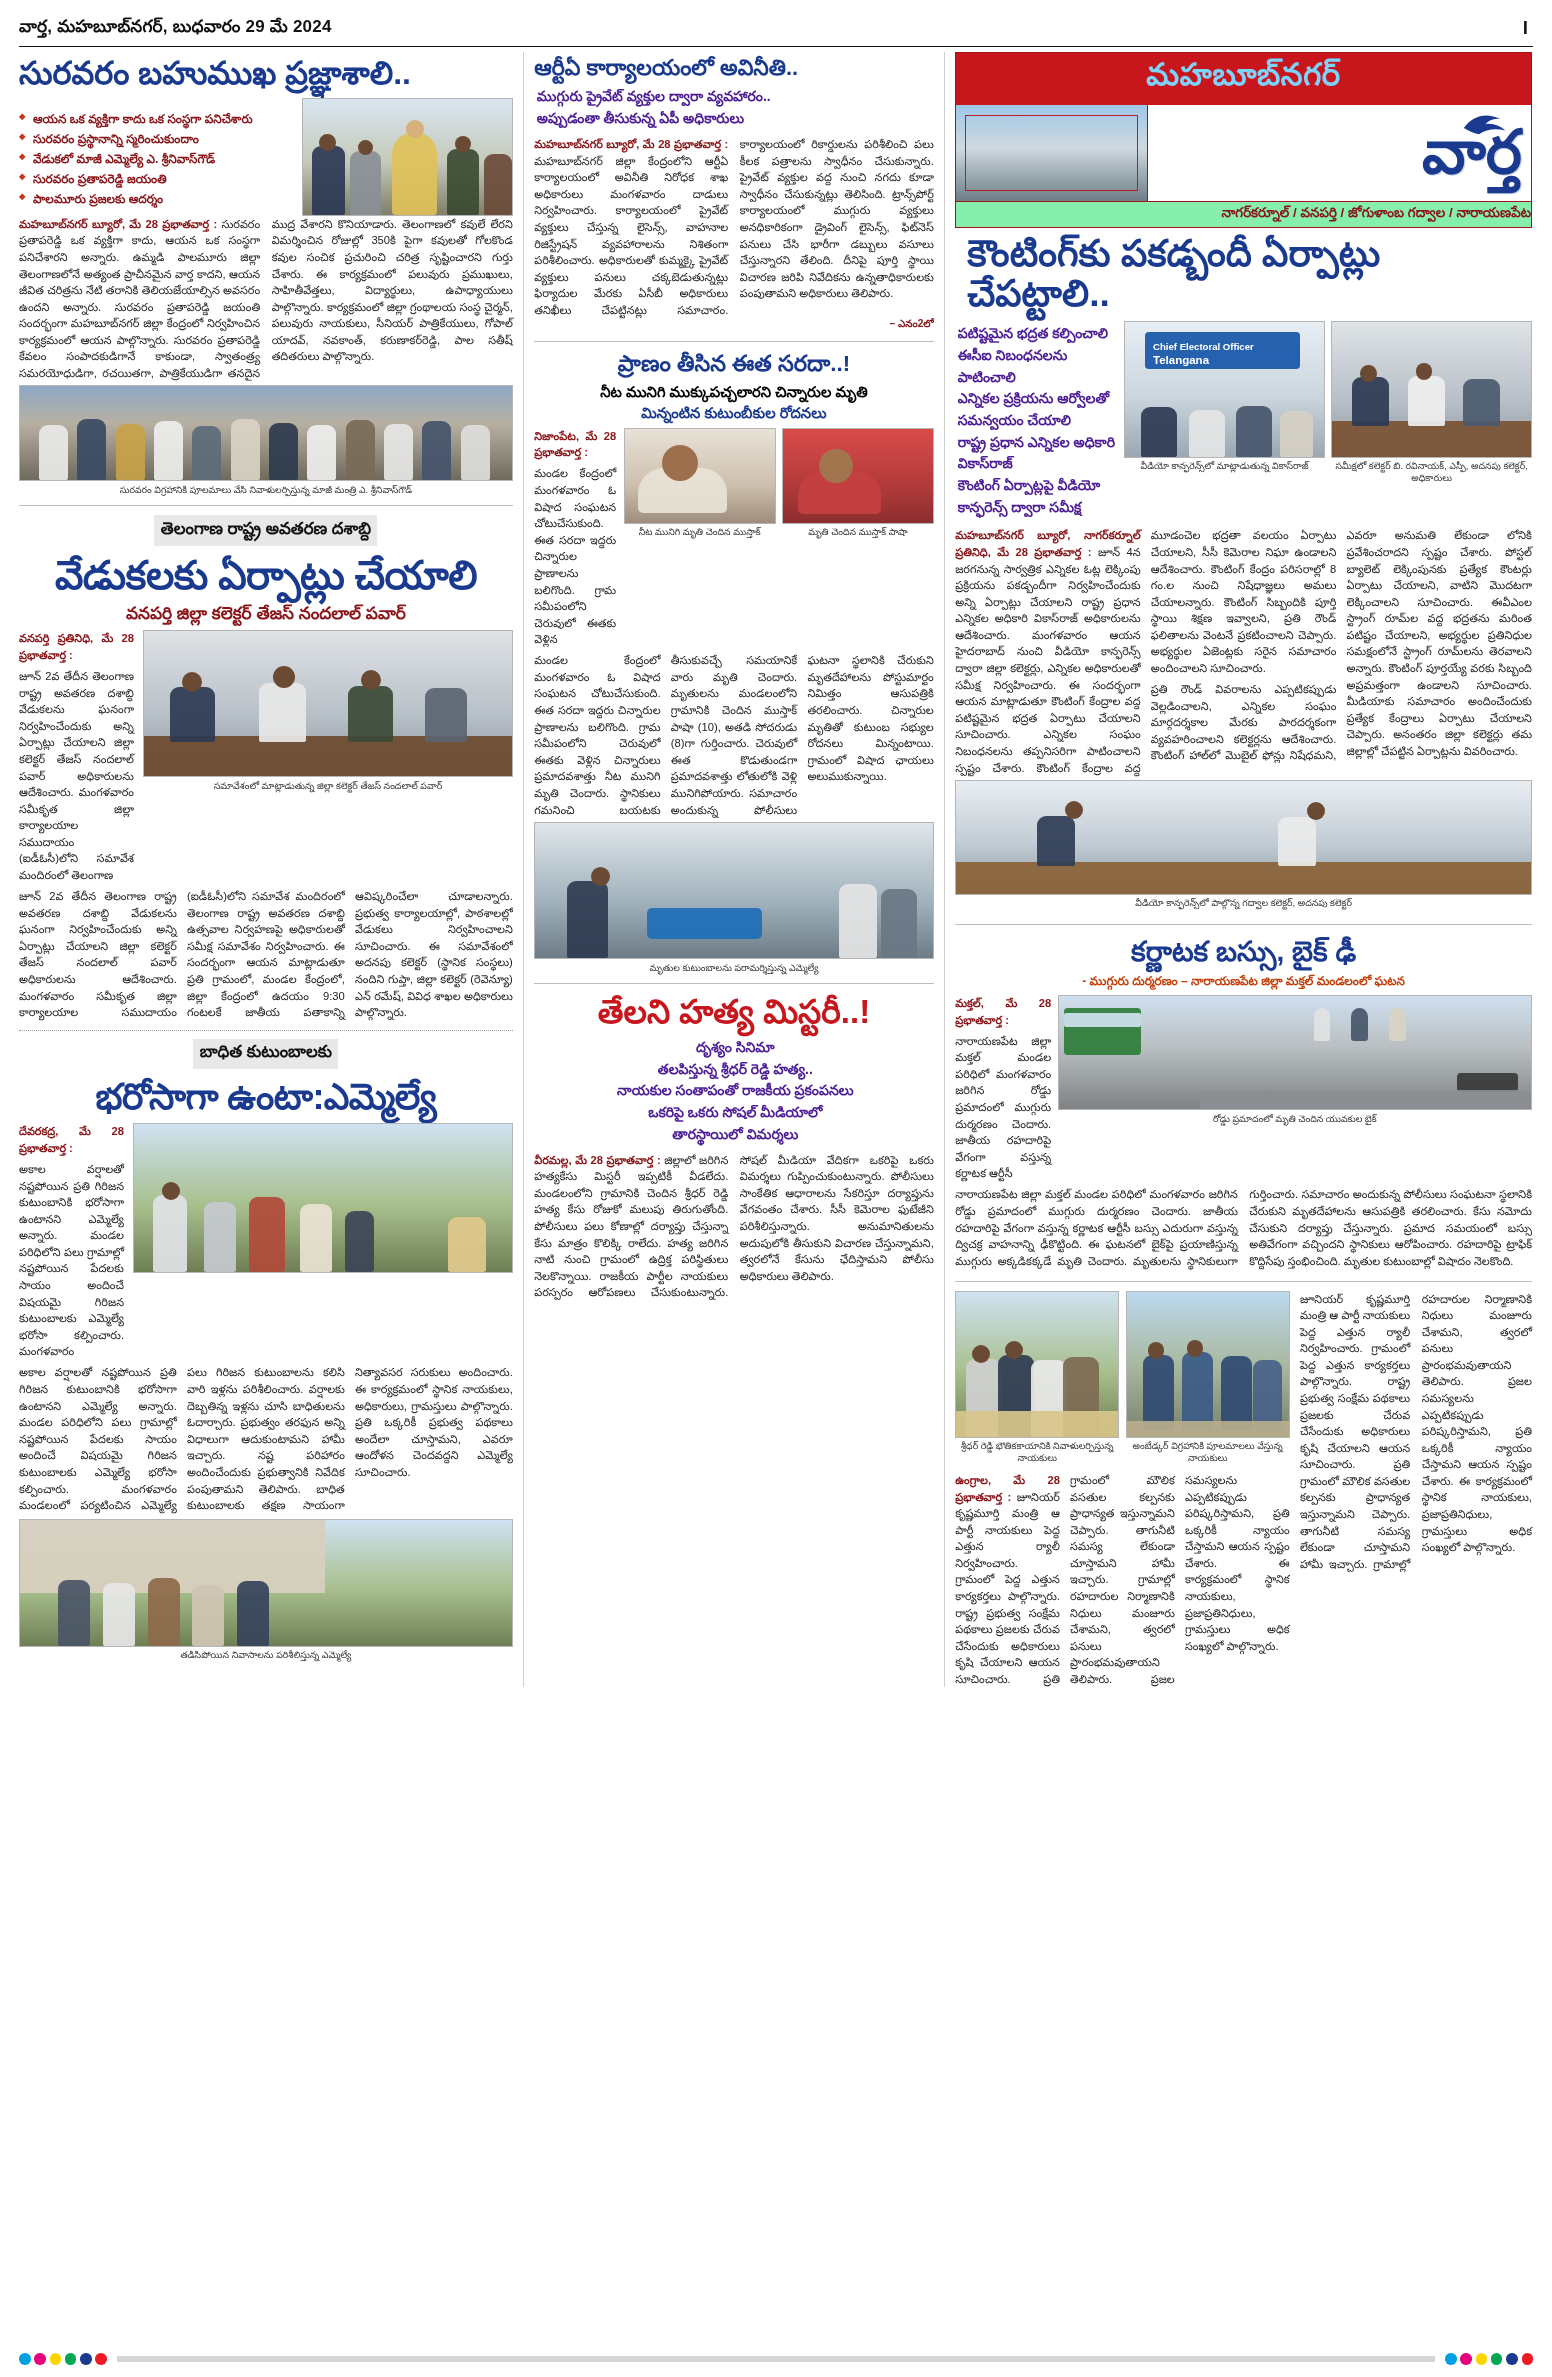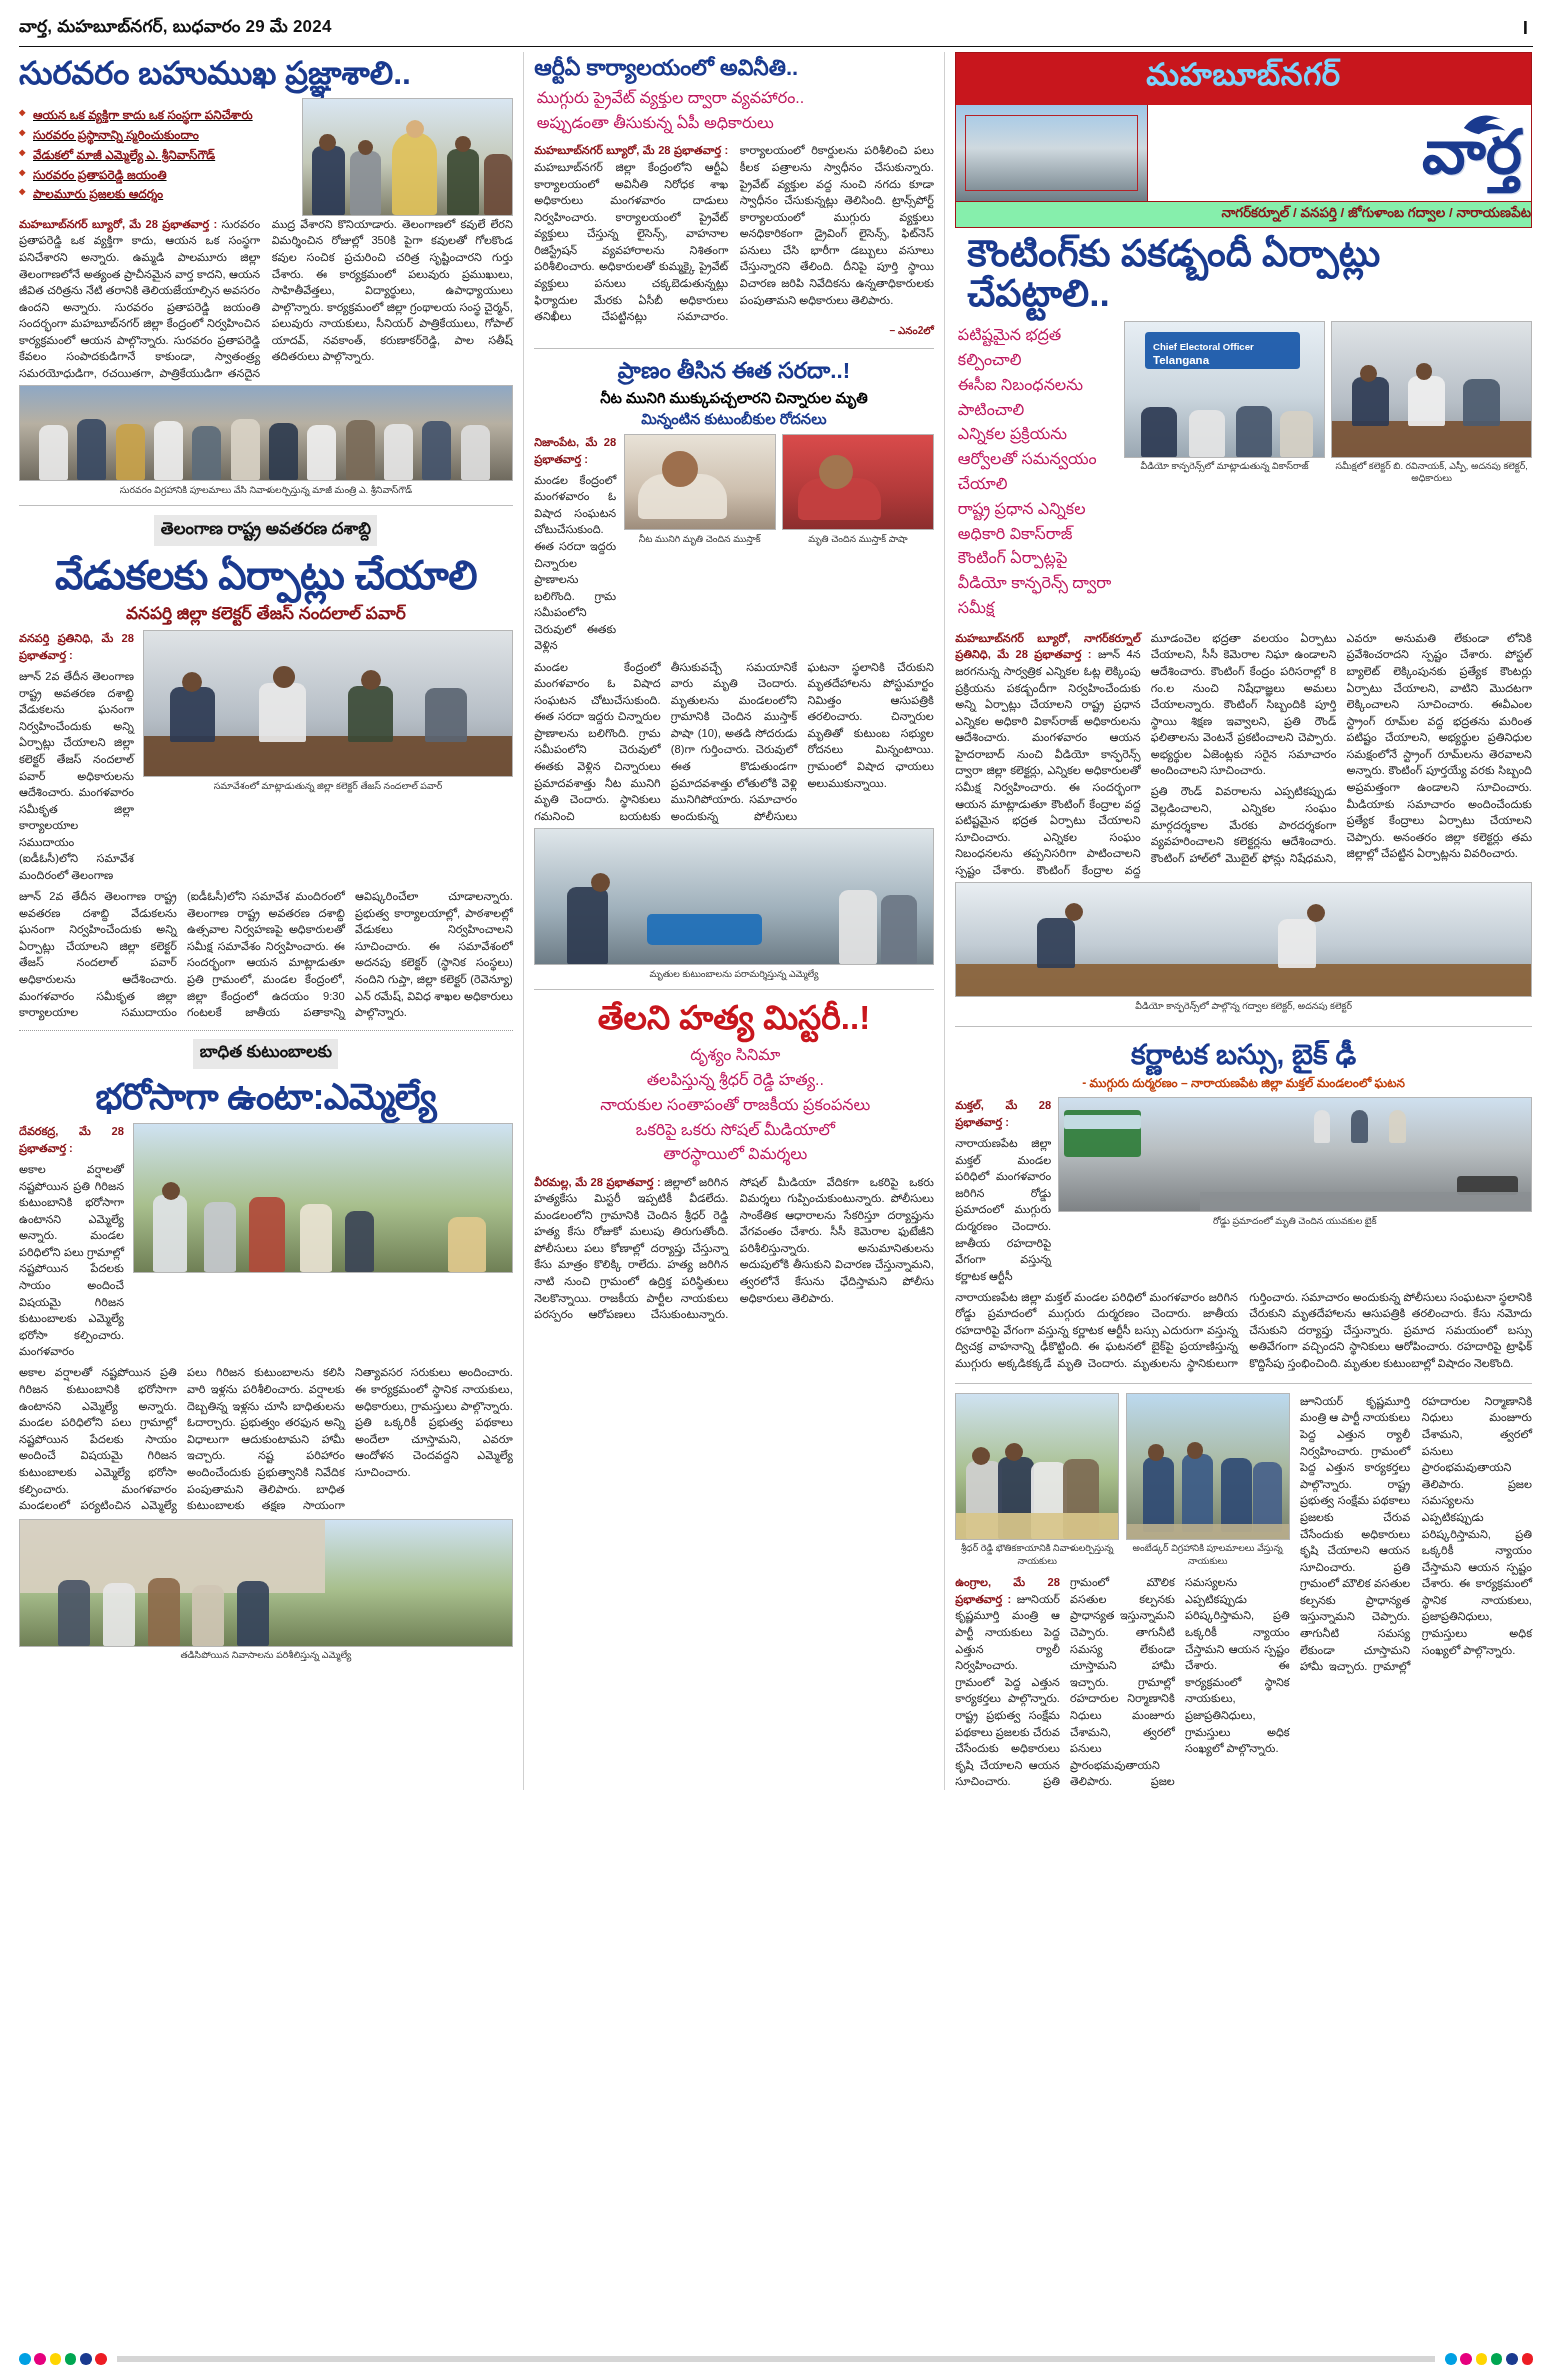--- a/index.html
+++ b/index.html
@@ -59,21 +59,21 @@
   .bullets li {
     font-size: 12px; color: #8a1418; font-weight: bold;
     padding-left: 14px; position: relative; line-height: 1.5; margin-bottom: 1.9px;
   }
   .bullets li:before {
     content: "◆"; position: absolute; left: 0; top: 0; font-size: 8.3px; color: #c23a1e;
   }
 
   .subpoints { margin: 2.6px 0 6.4px; }
   .subpoints div {
-    font-size: 16px; color: #be185d; font-weight: normal; line-height: 1.55;
+    font-size: 14px; color: #4c1d95; font-weight: bold; line-height: 1.55;
     padding-left: 2.6px;
   }
 
   
   .body { font-size: 11.2px; line-height: 1.48; color: #1b1b1b; text-align: justify; }
   .body p { margin: 0 0 4.5px; }
   .dateline-in { font-weight: bold; color: #8a1418; }
   .two { column-count: 2; column-gap: 11.5px; }
   .three { column-count: 3; column-gap: 10.2px; }
 
@@ -140,21 +140,21 @@
     <div class="pagenum">l</div>
   </div>
 
   <div class="cols">
 
     <div class="col c1">
 
       <div>
         <div class="hl-blue big">సురవరం బహుముఖ ప్రజ్ఞాశాలి..</div>
 
-        <div style="display:flex; gap:16px; align-items:center;text-decoration:underline;">
+        <div style="display:flex; gap:16px; align-items:flex-end;">
           <ul class="bullets" style="flex:1">
             <li>ఆయన ఒక వ్యక్తిగా కాదు ఒక సంస్థగా పనిచేశారు</li>
             <li>సురవరం ప్రస్థానాన్ని స్మరించుకుందాం</li>
             <li>వేడుకలో మాజీ ఎమ్మెల్యే ఎ. శ్రీనివాస్‌గౌడ్</li>
             <li>సురవరం ప్రతాపరెడ్డి జయంతి</li>
             <li>పాలమూరు ప్రజలకు ఆదర్శం</li>
           </ul>
           <div class="ph g-temple" style="width:211px;height:118px;">
             <div class="fig" style="left:9px;bottom:0;width:33px;height:69px;background:#2b3a55;"></div>
             <div class="head" style="left:16.6px;bottom:64px;width:16.6px;height:16.6px;"></div>

